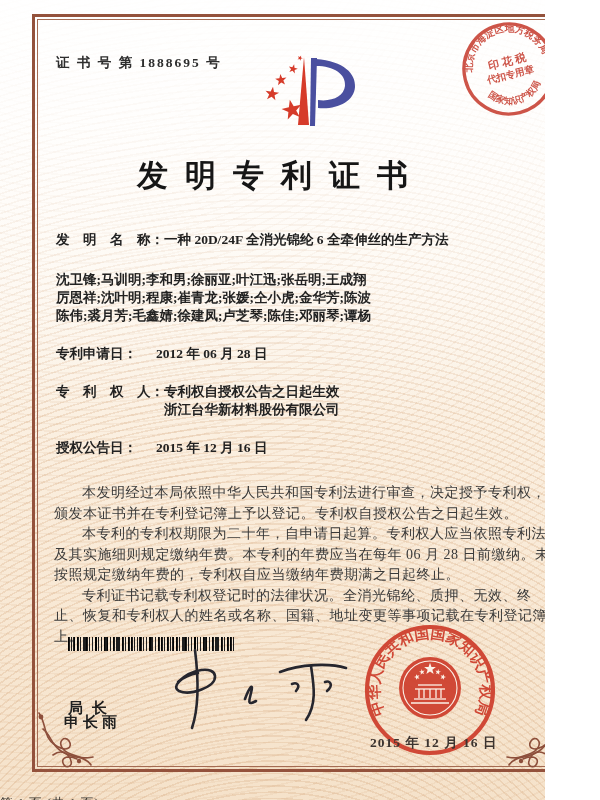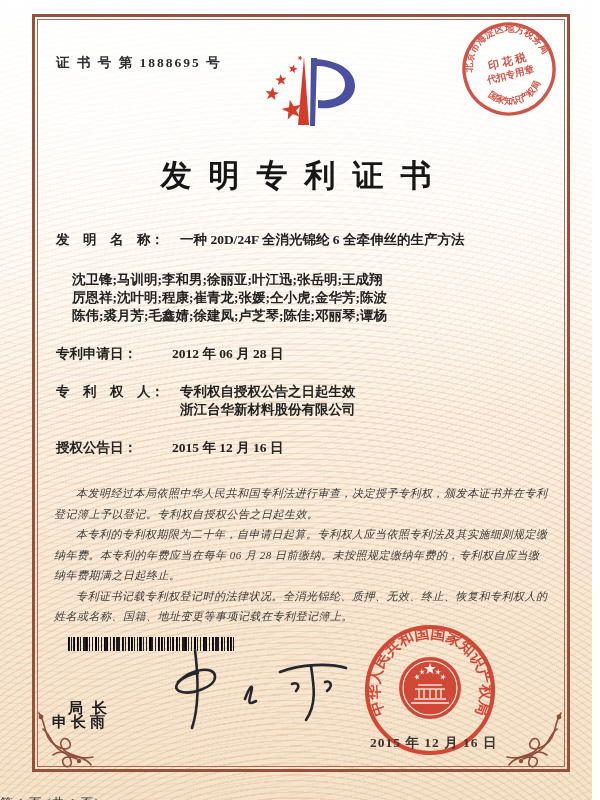--- a/index.html
+++ b/index.html
@@ -1,20 +1,20 @@
 <!DOCTYPE html>
 <html><head>
 <meta charset="utf-8">
 <style>
   * { margin:0; padding:0; box-sizing:border-box; }
   html,body { width:600px; height:800px; }
   body { font-family:"Liberation Serif","DejaVu Serif",serif; background:#ffffff; }
 
   .page {
-    position:relative; width:592px; height:800px; overflow:hidden;
+    position:relative; width:545px; height:800px; overflow:hidden;
     background:
       linear-gradient(180deg, rgba(255,255,255,.96) 0%, rgba(255,255,255,.8) 16%, rgba(255,255,255,0) 52%),
       repeating-radial-gradient(120% 85% at 50% 135%, rgba(201,144,94,.20) 0 1.5px, rgba(255,255,255,0) 1.5px 6px),
       repeating-radial-gradient(140% 100% at 15% -25%, rgba(201,144,94,.10) 0 1.5px, rgba(255,255,255,0) 1.5px 7px),
       linear-gradient(180deg,#fffdf9 0%,#fdf6ec 35%,#f9ead7 70%,#f5e2ca 100%);
   }
 
   .frame {
     position:absolute; left:32px; top:14px; width:538px; height:758px;
     border:3px solid #94523c;
@@ -37,43 +37,43 @@
 
   .title {
     position:absolute; left:0; top:155px; width:100%; text-align:center;
     font-size:31px; font-weight:600; color:#161616; letter-spacing:17px;
     text-indent:17px;
   }
 
   .fields { position:absolute; left:56px; top:231px; width:492px; font-size:13.5px; color:#222; font-weight:600; }
   .field-row { display:flex; align-items:flex-start; line-height:18px; }
   .field-row .flabel { white-space:pre; min-width:100px; }
-  .field-row .fvalue { flex:1;margin-left:16px; }
+  .field-row .fvalue { flex:1; }
   .fvalue .vline { display:block; }
   .gap-lg { height:22px; }
   .gap-md { height:20px; }
 
   .paragraphs {
     position:absolute; left:54px; top:483px; width:496px;
-    font-size:11px; line-height:20.5px; color:#3a3a3a;
-    font-style:italic; font-weight:500;
+    font-size:14px; line-height:20.5px; color:#3a3a3a;
+    font-weight:500;
   }
   .paragraphs p { text-indent:2em; letter-spacing:.5px; }
 
   .barcode {
     position:absolute; left:68px; top:637px; width:166px; height:14px;
     background-image:
       repeating-linear-gradient(90deg,#1d1d1d 0 1px,transparent 1px 3px),
       repeating-linear-gradient(90deg,transparent 0 5px,#1d1d1d 5px 7px,transparent 7px 11px),
       repeating-linear-gradient(90deg,#1d1d1d 0 2px,transparent 2px 9px);
     background-blend-mode:multiply;
   }
 
   .signer-title { position:absolute; left:68px; top:687px; font-size:15px; font-weight:700; color:#202020; letter-spacing:9px;margin-top:12px; }
-  .signer-name  { position:absolute; left:52px; top:713px; font-size:15px; font-weight:700; color:#202020; letter-spacing:4px; }
+  .signer-name  { position:absolute; left:64px; top:713px; font-size:15px; font-weight:700; color:#202020; letter-spacing:4px; }
   .signature { position:absolute; left:148px; top:642px; width:210px; height:92px; }
 
   .seal { position:absolute; left:362px; top:622px; width:136px; height:136px; opacity:.93; }
   .seal-date {
     position:absolute; left:370px; top:734px; font-size:13.5px; color:#3c3430;
     letter-spacing:1px; font-weight:600; z-index:5;
   }
 
   .footer {
     position:absolute; left:0; top:751px; width:100%; text-align:left;

